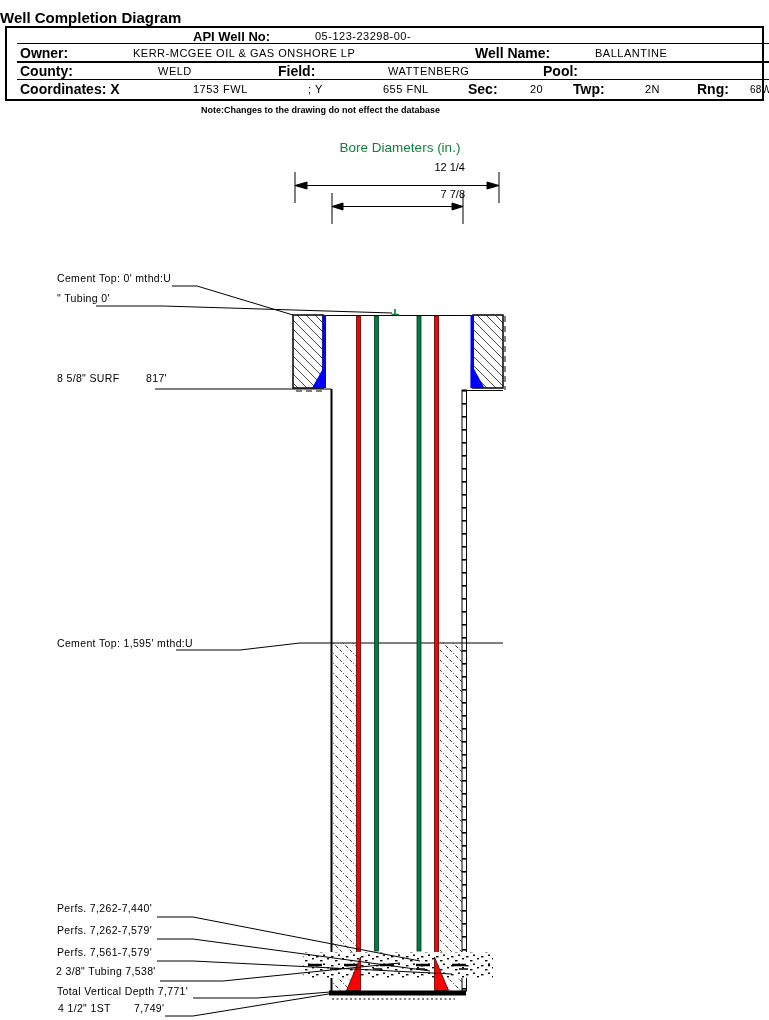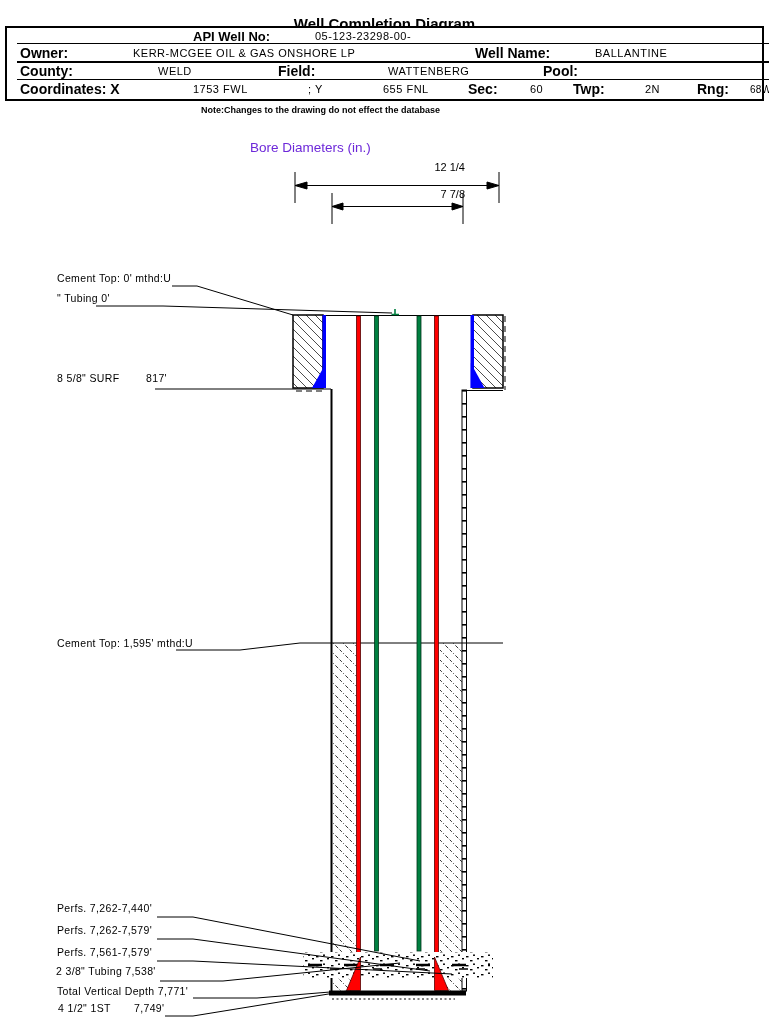--- a/index.html
+++ b/index.html
@@ -1,33 +1,33 @@
 <!DOCTYPE html>
 <html style="--casing_red: #ff0000; --tubing_green: #008040; --surface_blue: #0000ff;"><head>
 <meta charset="utf-8">
 <style>
   html,body{margin:0;padding:0;background:#fff;}
   .page{position:relative;width:769px;height:1020px;background:#fff;overflow:hidden;
         font-family:"Liberation Sans",sans-serif;color:#000;}
   .abs{position:absolute;white-space:nowrap;}
-  .title{left:0;top:15px;width:769px;text-align:center;font-size:15px;font-weight:bold;}
+  .title{left:0;top:9px;width:769px;text-align:left;font-size:15px;font-weight:bold;}
   
   .header-table{left:5px;top:26px;width:759px;height:75px;border:2px solid #000;box-sizing:border-box;background:#fff;}
   .htrow{position:relative;width:100%;box-sizing:border-box;margin-left:10px;}
   .htrow.r1{height:15px;}
   .htrow.r2{height:18px;border-top:1px solid #000;}
   .htrow.r3{height:18px;border-top:2px solid #000;}
   .htrow.r4{height:18px;border-top:1px solid #000;}
   .htrow span{position:absolute;top:50%;transform:translateY(-50%);white-space:nowrap;}
   .blb{font-weight:bold;font-size:14px;}
   .blb13{font-weight:bold;font-size:13px;}
   .val{font-size:11px;letter-spacing:0.5px;}
   .val10{font-size:10px;letter-spacing:0.3px;}
   .note{left:0;top:105px;width:641px;text-align:center;font-size:9px;font-weight:bold;}
-  .bore-title{left:250px;top:140px;width:300px;font-size:13.5px;color:#6d28d9;}
+  .bore-title{left:250px;top:140px;width:300px;text-align:center;font-size:13.5px;color:#15803d;}
   .dim-label{left:330px;width:135px;text-align:right;font-size:11px;}
   .ann{font-size:10.5px;letter-spacing:0.35px;}
   svg{position:absolute;left:0;top:0;}
   .red{fill:var(--casing_red,#f00);}
   .green{fill:var(--tubing_green,#008040);}
   .blue{fill:var(--surface_blue,#00f);}
 </style>
 </head>
 <body>
 
@@ -52,21 +52,21 @@
       <span class="blb" style="left:261px">Field:</span>
       <span class="val" style="left:371px">WATTENBERG</span>
       <span class="blb" style="left:526px">Pool:</span>
     </div>
     <div class="htrow r4">
       <span class="blb" style="left:3px">Coordinates: X</span>
       <span class="val" style="left:176px">1753 FWL</span>
       <span class="val" style="left:291px">; Y</span>
       <span class="val" style="left:366px">655 FNL</span>
       <span class="blb" style="left:451px">Sec:</span>
-      <span class="val" style="left:513px">60</span>
+      <span class="val" style="left:513px">20</span>
       <span class="blb" style="left:556px">Twp:</span>
       <span class="val" style="left:628px">2N</span>
       <span class="blb" style="left:680px">Rng:</span>
       <span class="val10" style="left:733px">68W</span>
     </div>
   </div>
 
   <div class="abs note">Note:Changes to the drawing do not effect the database</div>
 
   <div class="abs bore-title">Bore Diameters (in.)</div>

